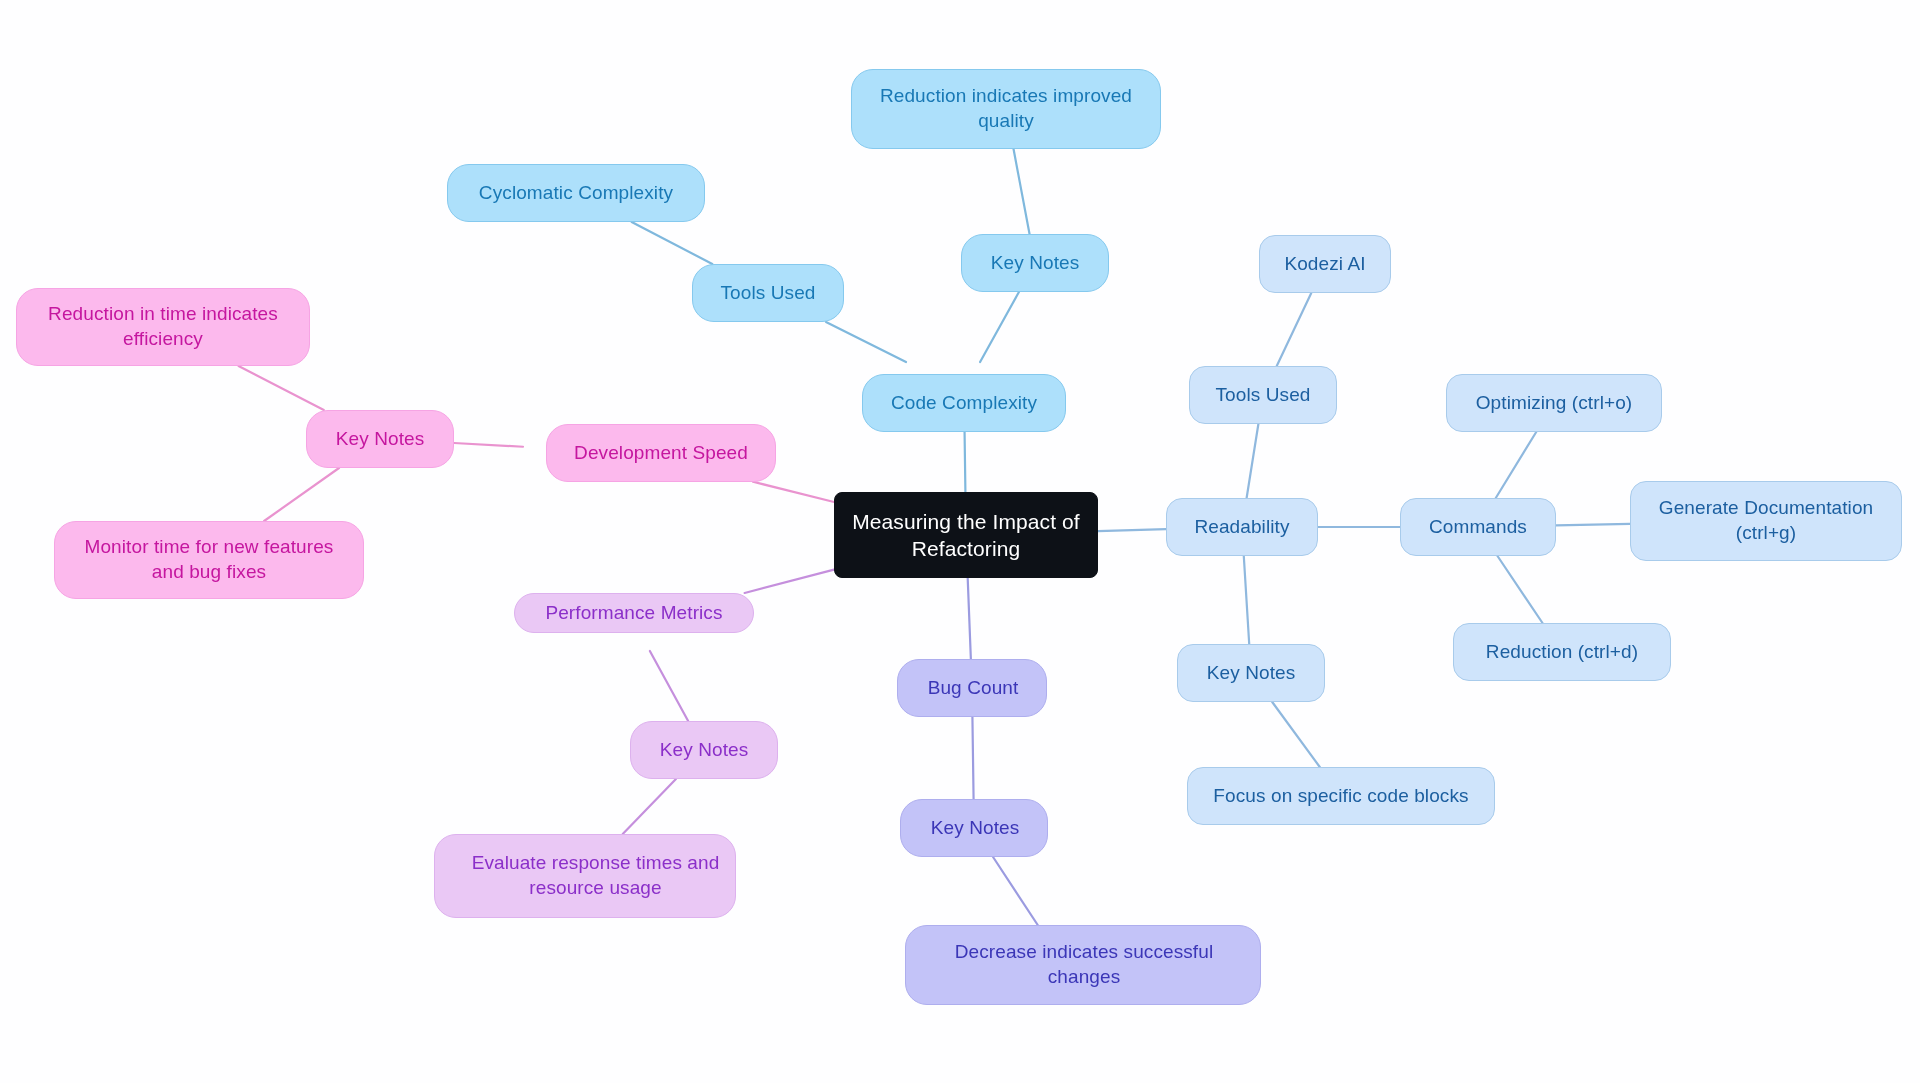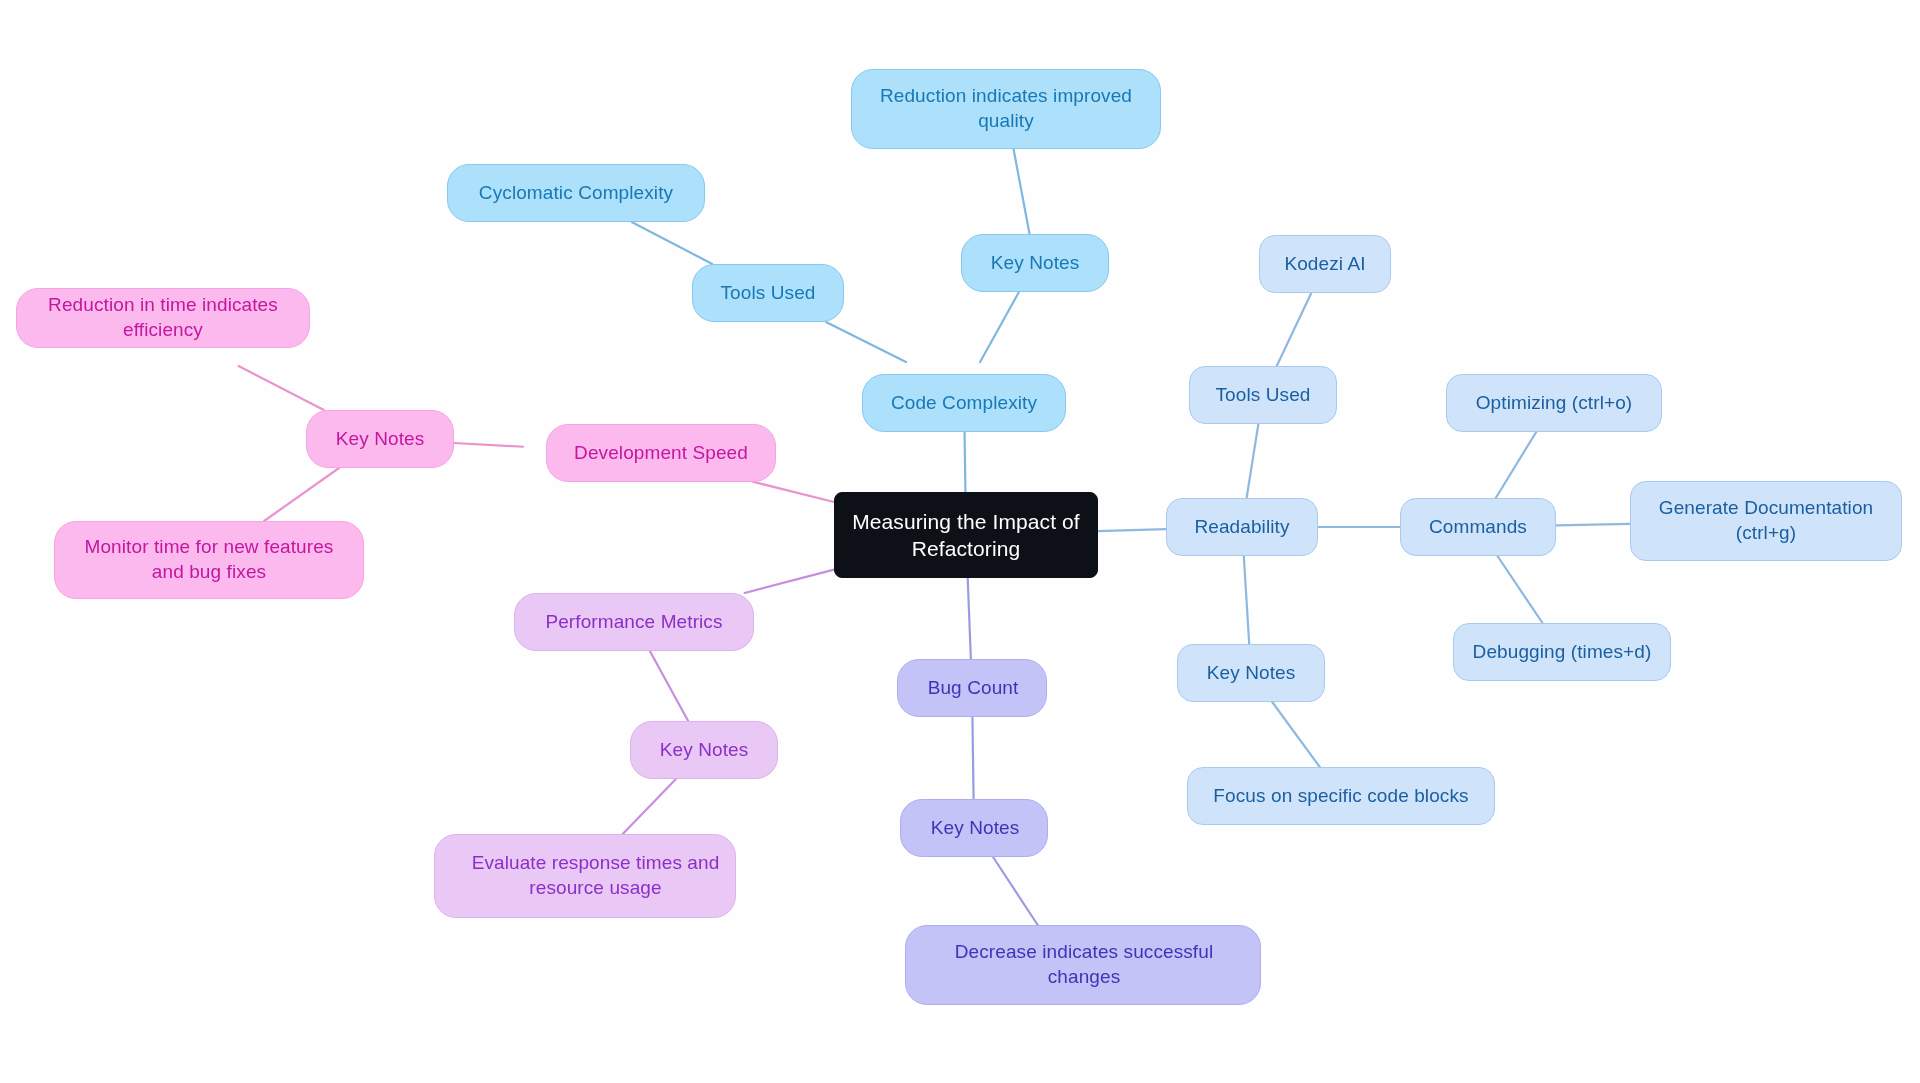--- a/index.html
+++ b/index.html
@@ -124,33 +124,33 @@
       </div>
       <div class="node sky" style="left: 961px; top: 234px; width: 148px; height: 58px;">
         <span class="node-label">Key Notes</span>
       </div>
       <div class="node sky" style="left: 692px; top: 264px; width: 152px; height: 58px;">
         <span class="node-label">Tools Used</span>
       </div>
       <div class="node sky" style="left: 862px; top: 362px; width: 204px; height: 58px; margin-top: 12px;">
         <span class="node-label">Code Complexity</span>
       </div>
-      <div class="node pink" style="left: 16px; top: 288px; width: 294px; height: 60px;">
+      <div class="node pink" style="left: 16px; top: 288px; width: 294px; height: 78px;">
         <span class="node-label">Reduction in time indicates efficiency</span>
       </div>
       <div class="node pink" style="left: 306px; top: 410px; width: 148px; height: 58px;">
         <span class="node-label">Key Notes</span>
       </div>
       <div class="node pink" style="left: 523px; top: 424px; width: 230px; height: 58px; margin-left: 23px;">
         <span class="node-label">Development Speed</span>
       </div>
       <div class="node pink" style="left: 54px; top: 521px; width: 310px; height: 78px;">
         <span class="node-label">Monitor time for new features and bug fixes</span>
       </div>
-      <div class="node violet" style="left: 514px; top: 593px; width: 240px; height: 58px;">
+      <div class="node violet" style="left: 514px; top: 593px; width: 240px; height: 40px;">
         <span class="node-label">Performance Metrics</span>
       </div>
       <div class="node violet" style="left: 630px; top: 721px; width: 148px; height: 58px;">
         <span class="node-label">Key Notes</span>
       </div>
       <div class="node violet" style="left: 434px; top: 834px; width: 302px; height: 84px; padding-left: 35px;">
         <span class="node-label">Evaluate response times and resource usage</span>
       </div>
       <div class="node indigo" style="left: 897px; top: 659px; width: 150px; height: 58px;">
         <span class="node-label">Bug Count</span>
@@ -179,16 +179,16 @@
       <div class="node sky-pale" style="left: 1400px; top: 498px; width: 156px; height: 58px;">
         <span class="node-label">Commands</span>
       </div>
       <div class="node sky-pale" style="left: 1446px; top: 374px; width: 216px; height: 58px;">
         <span class="node-label">Optimizing (ctrl+o)</span>
       </div>
       <div class="node sky-pale" style="left: 1630px; top: 481px; width: 272px; height: 80px;">
         <span class="node-label">Generate Documentation (ctrl+g)</span>
       </div>
       <div class="node sky-pale" style="left: 1453px; top: 623px; width: 218px; height: 58px;">
-        <span class="node-label">Debugging (times+d)</span>
+        <span class="node-label">Reduction (ctrl+d)</span>
       </div>
     </div>
 </div>
 
 </body></html>

